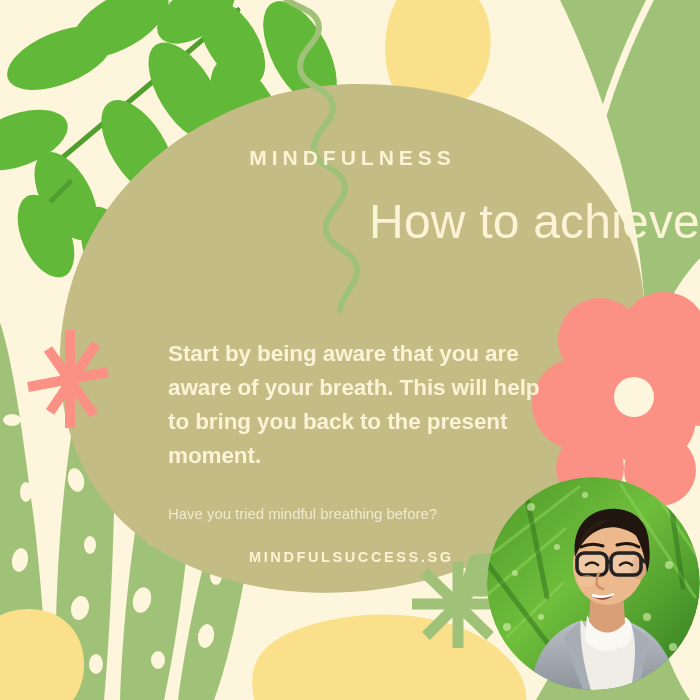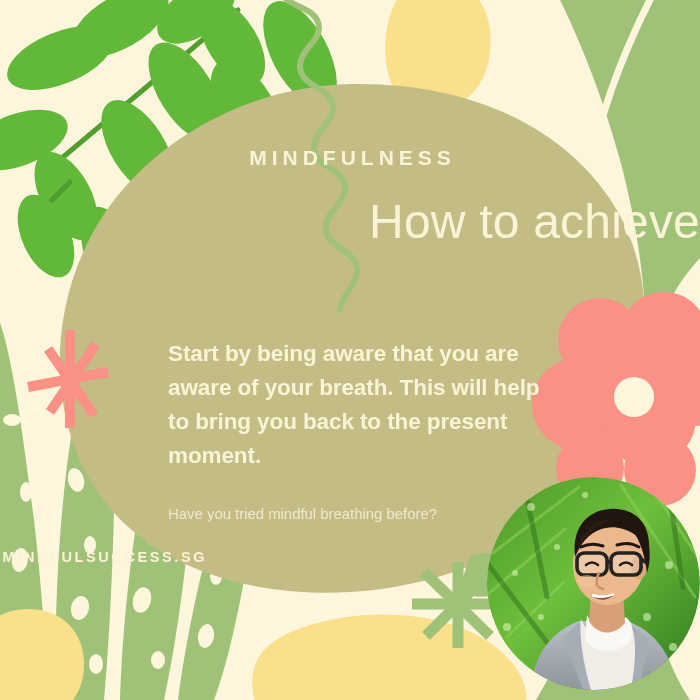--- a/index.html
+++ b/index.html
@@ -62,20 +62,21 @@
     color:#F3EDD4;
     font-size:15px;
     font-weight:normal;
     letter-spacing:-0.05px;
     opacity:.92;
     margin-top:33px;
   }
   .site{
     position:absolute;
     left:0;top:549px;width:700px;
+    text-align:center;
     color:#FBF3D5;
     font-size:14.5px;
     font-weight:bold;
     letter-spacing:2.6px;
     text-indent:2.6px;
   }
   
   .portrait{
     position:absolute;
     left:487px;top:477px;

